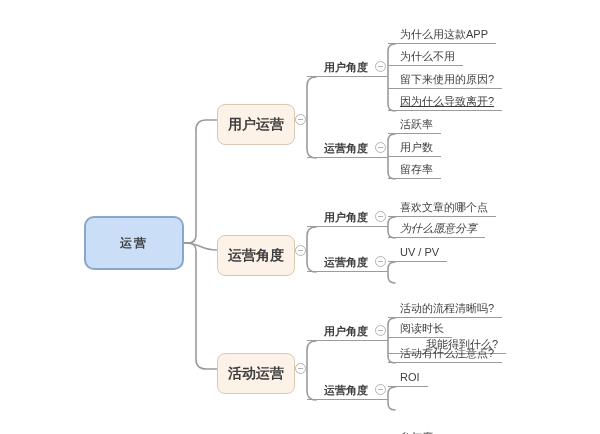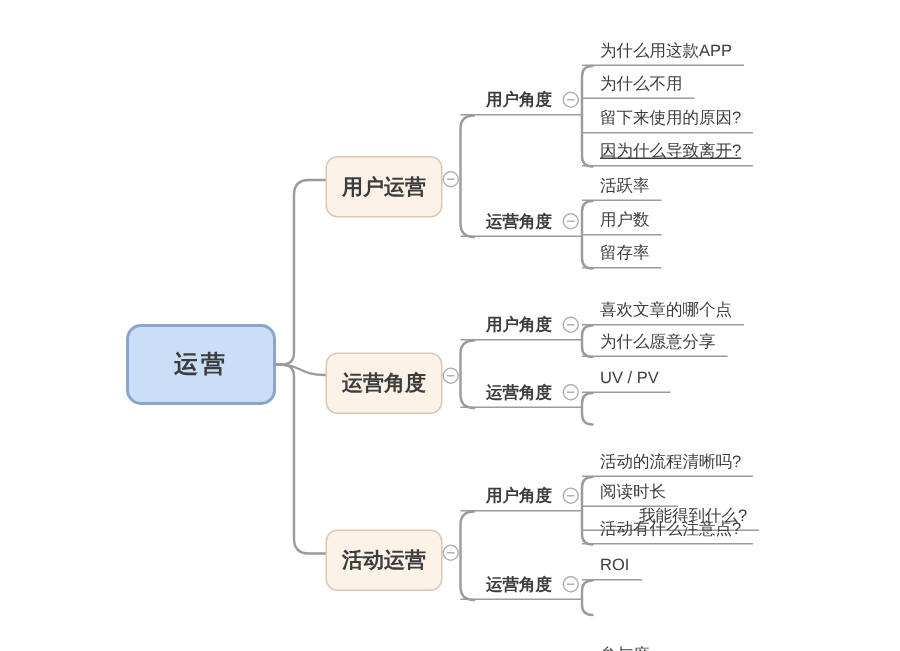--- a/index.html
+++ b/index.html
@@ -7,21 +7,21 @@
     position:relative;width:600px;height:434px;background:#ffffff;overflow:hidden;
     font-family:"Liberation Sans","DejaVu Sans",sans-serif;
   }
   #wires{position:absolute;left:0;top:0;z-index:0;}
   #wires path{fill:none;stroke:var(--line,#9b9b9b);stroke-width:1.6;stroke-linecap:round;}
 
   .root-node{
     position:absolute;left:84px;top:216px;width:100px;height:54px;box-sizing:border-box;
     background:var(--rootFill,#cbdef7);border:2px solid var(--rootBorder,#89a5cb);border-radius:10px;
     display:flex;align-items:center;justify-content:center;
-    font-size:16px;font-weight:bold;color:var(--text,#3d3d3d);z-index:2;letter-spacing:2px;
+    font-size:12px;font-weight:bold;color:var(--text,#3d3d3d);z-index:2;letter-spacing:2px;
   }
   .branch-node{
     position:absolute;left:217px;width:78px;height:41px;box-sizing:border-box;
     background:var(--branchFill,#fdf2e7);border:1.5px solid var(--branchBorder,#dac8b4);border-radius:8px;
     display:flex;align-items:center;justify-content:center;
     font-size:14px;font-weight:bold;color:var(--text,#3d3d3d);z-index:2;
   }
   .group-label{
     position:absolute;left:307px;width:81px;height:18px;box-sizing:border-box;
     border-bottom:1.5px solid var(--line,#9b9b9b);
@@ -101,21 +101,21 @@
   <div class="group-label" style="top:209px;">用户角度</div>
   <div class="collapse-btn" style="left:375px;top:211px;">
       <span class="minus"></span>
     </div>
   <div class="group-label" style="top:254px;">运营角度</div>
   <div class="collapse-btn" style="left:375px;top:256px;">
       <span class="minus"></span>
     </div>
 
   <div class="leaf-node" style="top:199px;">喜欢文章的哪个点</div>
-  <div class="leaf-node" style="top:220px;">为什么愿意分享</div>
+  <div class="leaf-node" style="top:220px;font-style:italic;">为什么愿意分享</div>
   <div class="leaf-node" style="top:244px;">UV / PV</div>
   <div class="leaf-node" style="top:281px;margin-top:39px;">阅读时长</div>
 
   <div class="group-label" style="top:323px;">用户角度</div>
   <div class="collapse-btn" style="left:375px;top:325px;">
       <span class="minus"></span>
     </div>
   <div class="group-label" style="top:382px;">运营角度</div>
   <div class="collapse-btn" style="left:375px;top:384px;">
       <span class="minus"></span>

